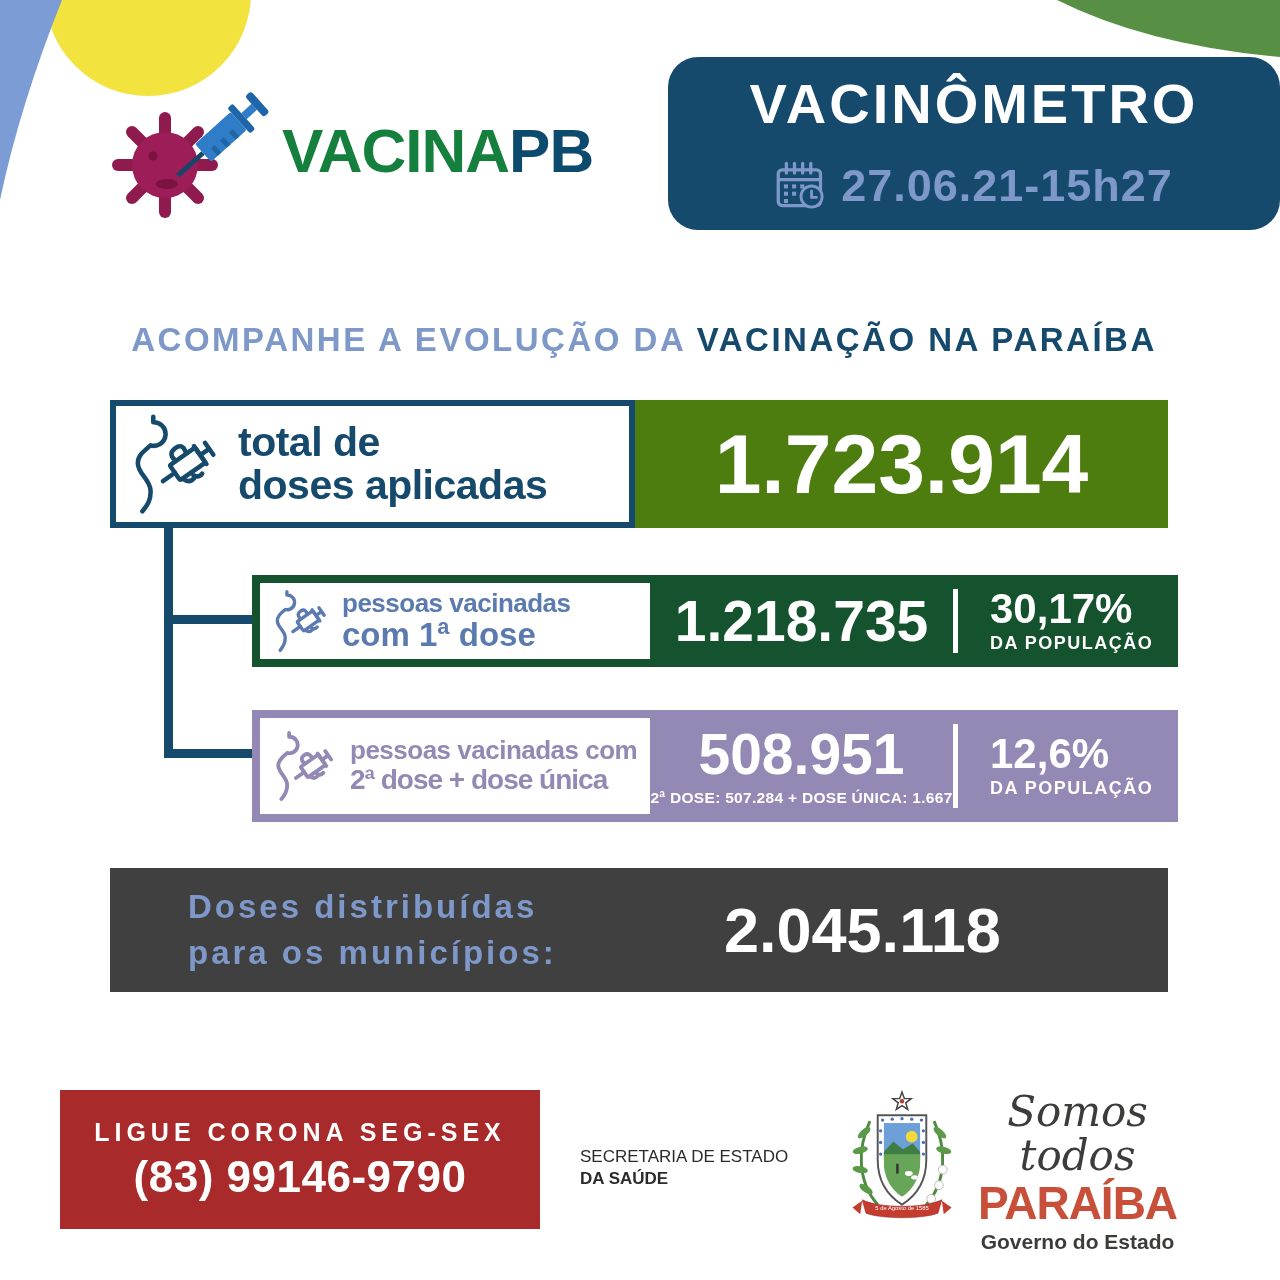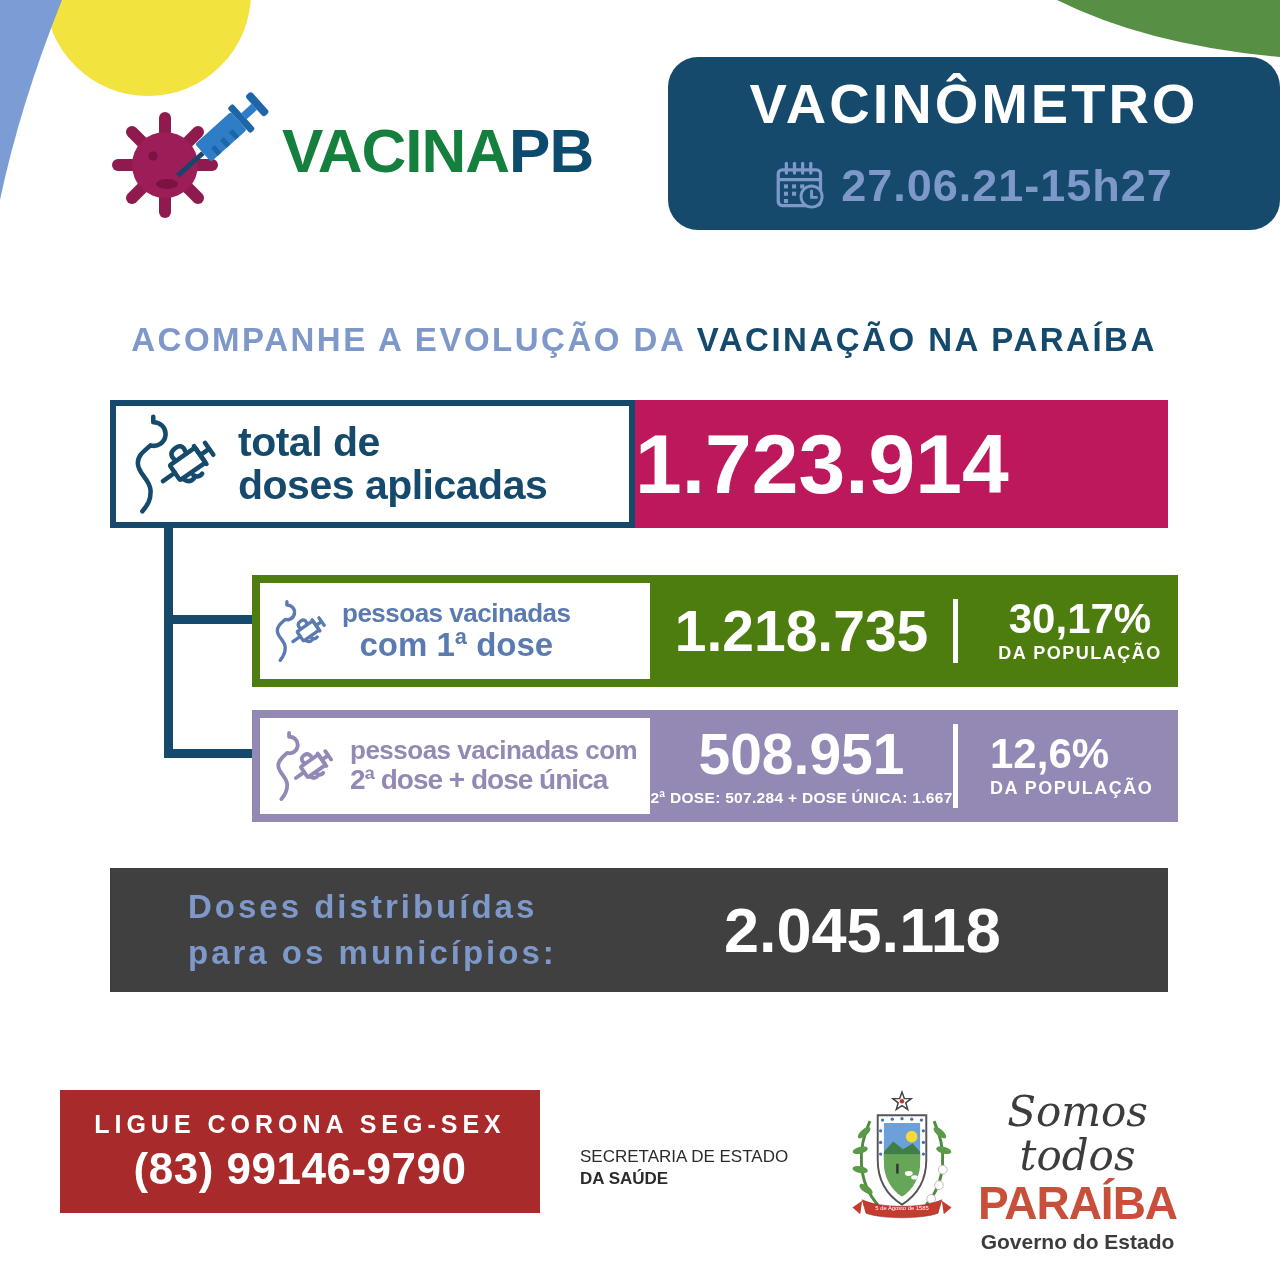--- a/index.html
+++ b/index.html
@@ -21,30 +21,30 @@
   .subtitle{left:4px;top:292px;width:1280px;text-align:center;font-size:33px;font-weight:800;
             letter-spacing:2.5px;white-space:nowrap;margin-top:29px;}
   .subtitle .light{color:#7d98c9;}
   .subtitle .dark{color:#164a6d;}
 
   
   .box1{left:110px;top:400px;width:1058px;height:128px;display:flex;}
   .box1-left{width:525px;background:#fff;border:6px solid #164a6d;box-sizing:border-box;
              display:flex;align-items:center;padding-left:10px;gap:12px;overflow:hidden;}
   .box1-label{color:#164a6d;font-weight:800;font-size:41px;line-height:1.05;letter-spacing:-0.5px;}
-  .box1-right{flex:1;background:#be185d;display:flex;align-items:center;justify-content:flex-start;}
+  .box1-right{flex:1;background:#4d7c0f;display:flex;align-items:center;justify-content:center;}
   .box1-value{color:#fff;font-weight:800;font-size:84px;letter-spacing:0;}
 
   .conn{background:#164a6d;}
   .conn-v{left:164px;top:526px;width:9px;height:232px;}
   .conn-h1{left:164px;top:615px;width:92px;height:9px;}
   .conn-h2{left:164px;top:749px;width:92px;height:9px;}
 
   .statbox{display:flex;align-items:center;box-sizing:border-box;padding:8px;}
-  .box2{left:252px;top:575px;width:926px;height:112px;background:#4d7c0f;text-align:center;}
+  .box2{left:252px;top:575px;width:926px;height:92px;background:#14532d;}
   .box3{left:252px;top:710px;width:926px;height:112px;background:#9489b4;}
   .inner-white{background:#fff;height:100%;width:390px;display:flex;align-items:center;
                padding-left:10px;gap:10px;box-sizing:border-box;overflow:hidden;flex:none;}
   .b2-label{color:#5b7ab0;line-height:1.1;}
   .b3-label{color:#9489b4;line-height:1.1;}
   .lbl-l1{font-size:26px;font-weight:600;letter-spacing:-0.5px;}
   .b2-label .lbl-l2{font-size:33px;font-weight:800;}
   .b3-label .lbl-l2{font-size:28px;font-weight:800;letter-spacing:-1px;}
   .mid-value{flex:1;display:flex;flex-direction:column;align-items:center;justify-content:center;}
   .stat-value{color:#fff;font-weight:800;font-size:57px;line-height:1;}
@@ -56,21 +56,21 @@
   .pct-value{font-size:42px;font-weight:800;line-height:1;}
   .pct-label{font-size:18px;font-weight:600;letter-spacing:1.5px;margin-top:3px;}
 
   .box4{left:110px;top:868px;width:1058px;height:124px;background:#404040;
         display:flex;align-items:center;}
   .box4-label{padding-left:78px;color:#7d98c9;font-weight:800;font-size:33px;
               letter-spacing:3px;line-height:1.4;flex:none;}
   .box4-value{flex:1;text-align:center;color:#fff;font-weight:800;font-size:63px;line-height:1;}
 
   
-  .hotline{left:60px;top:1090px;width:480px;height:123px;background:#a92a2b;
+  .hotline{left:60px;top:1090px;width:480px;height:139px;background:#a92a2b;
            display:flex;flex-direction:column;align-items:center;justify-content:center;}
   .hotline-l1{color:#fff;font-size:25px;font-weight:600;letter-spacing:5px;}
   .hotline-phone{color:#fff;font-size:44px;font-weight:800;margin-top:5px;letter-spacing:0.5px;}
 
   .secretaria{left:580px;top:1146px;width:225px;color:#2b2b2b;line-height:1.3;}
   .secretaria .l1{font-size:17px;font-weight:400;}
   .secretaria .l2{font-size:17px;font-weight:800;}
 
   .gov{left:975px;top:1090px;width:205px;text-align:center;}
   .gov-script{font-family:"DejaVu Serif", serif;font-style:italic;font-size:42px;

